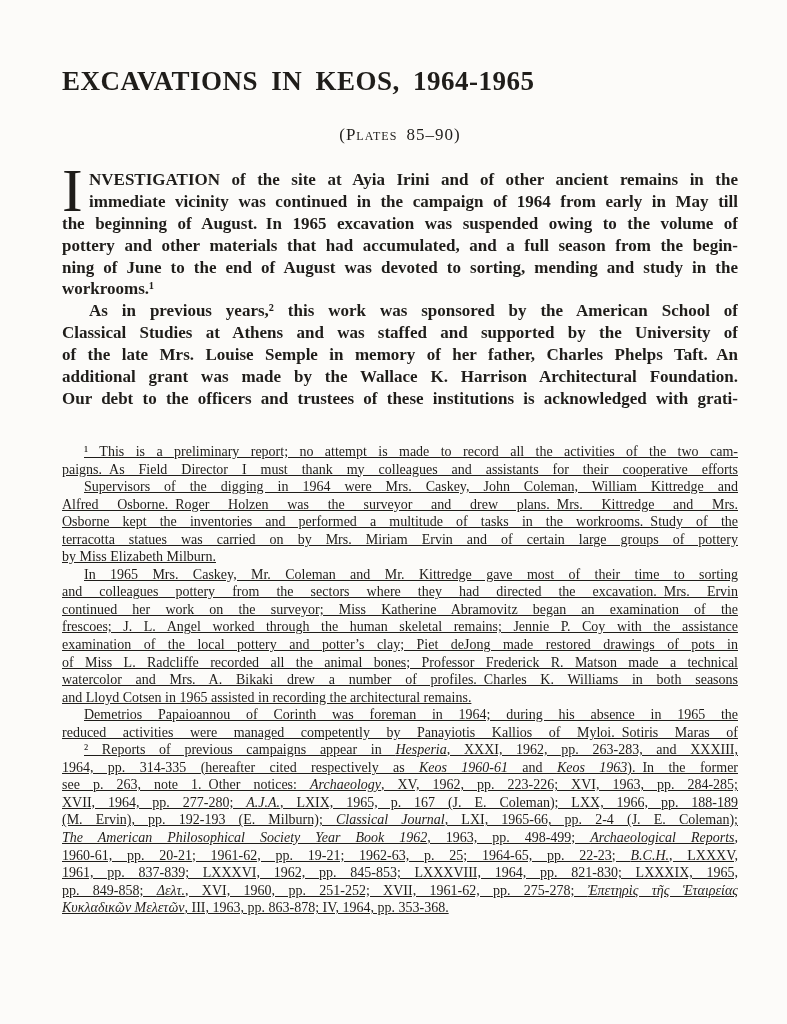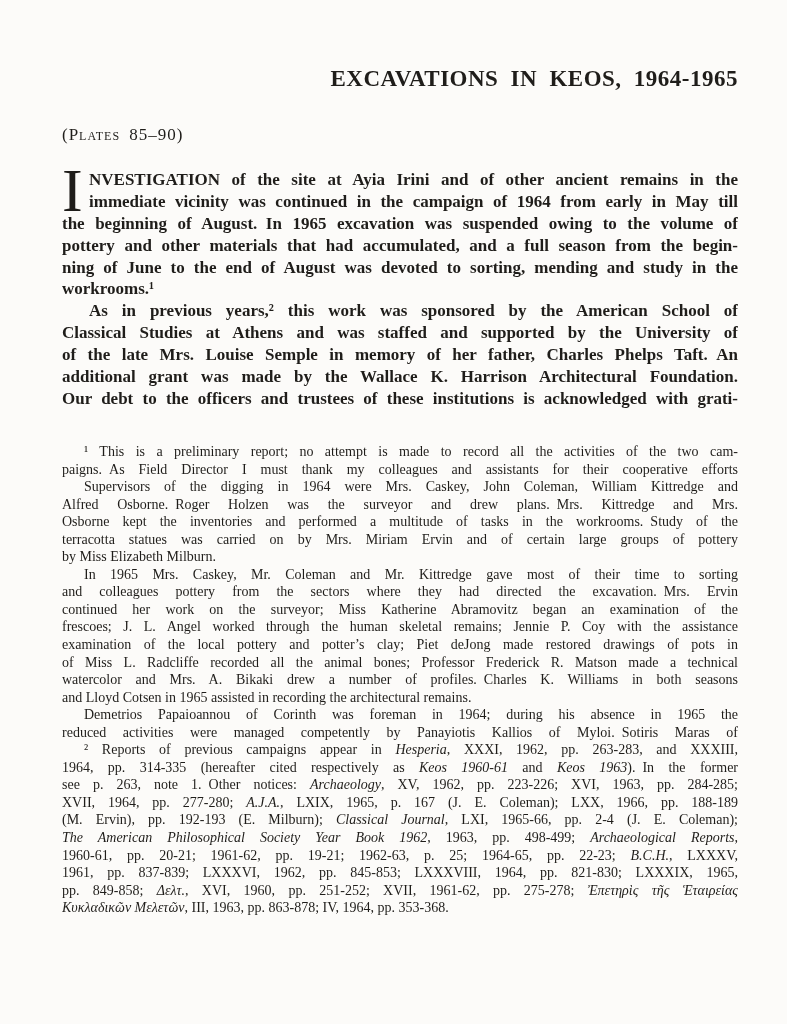--- a/index.html
+++ b/index.html
@@ -18,32 +18,33 @@
     left: 62px;
     top: 0;
     width: 676px;
     height: 100%;
   }
   .title {
     position: absolute;
     top: 66px;
     left: 0;
     width: 100%;
-    text-align: right;
-    font-size: 23px;
+    text-align: left;
+    font-size: 27px;
     font-weight: bold;
     letter-spacing: 0.5px;
     word-spacing: 6px;
     white-space: nowrap;
   }
   .plates {
     position: absolute;
     top: 125px;
     left: 0;
     width: 100%;
+    text-align: center;
     font-size: 17px;
     font-variant-caps: small-caps;
     letter-spacing: 1px;
     word-spacing: 4px;
   }
   .body-block {
     position: absolute;
     top: 169px;
     left: 0;
     width: 676px;
@@ -67,20 +68,21 @@
     top: -10px;
     font-size: 62px;
     line-height: 1;
     font-weight: normal;
   }
   .fn-block {
     position: absolute;
     top: 443px;
     left: 0;
     width: 676px;
+    text-decoration: underline;
   }
   .fl {
     height: 17.55px;
     line-height: 17.55px;
     font-size: 14px;
     text-align: justify;
     text-align-last: justify;
     overflow: hidden;
   }
   .fl.ind { text-indent: 22px; }

